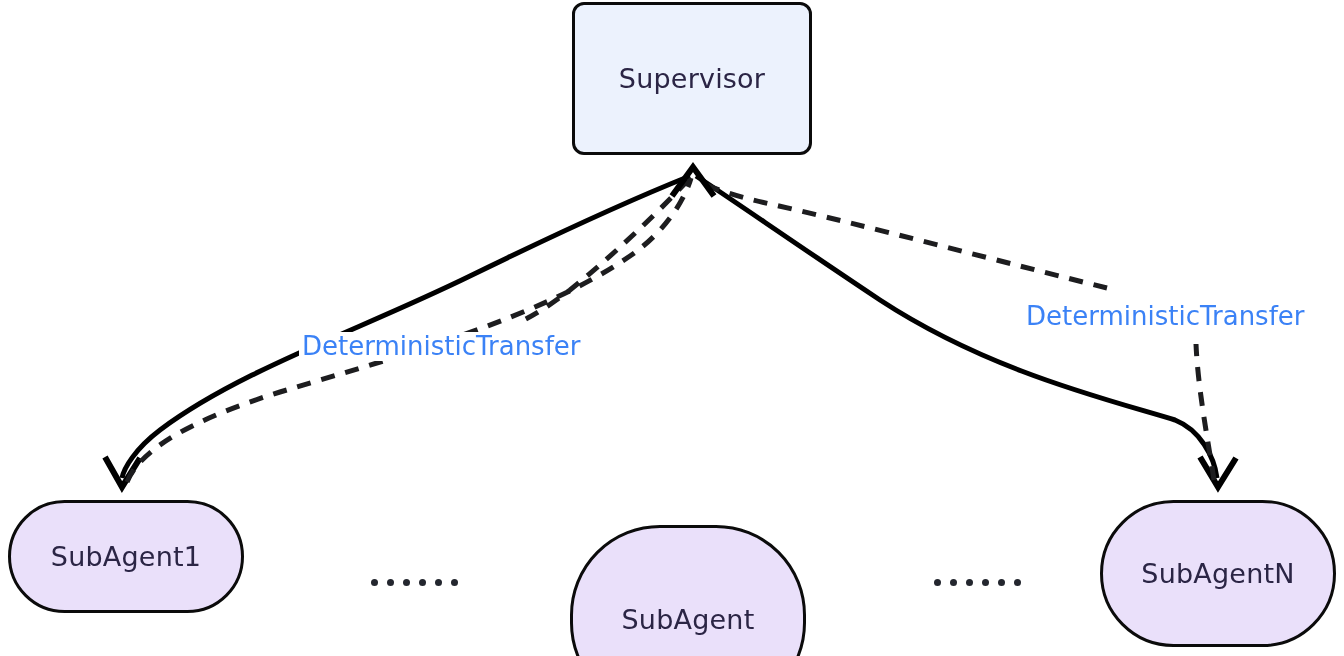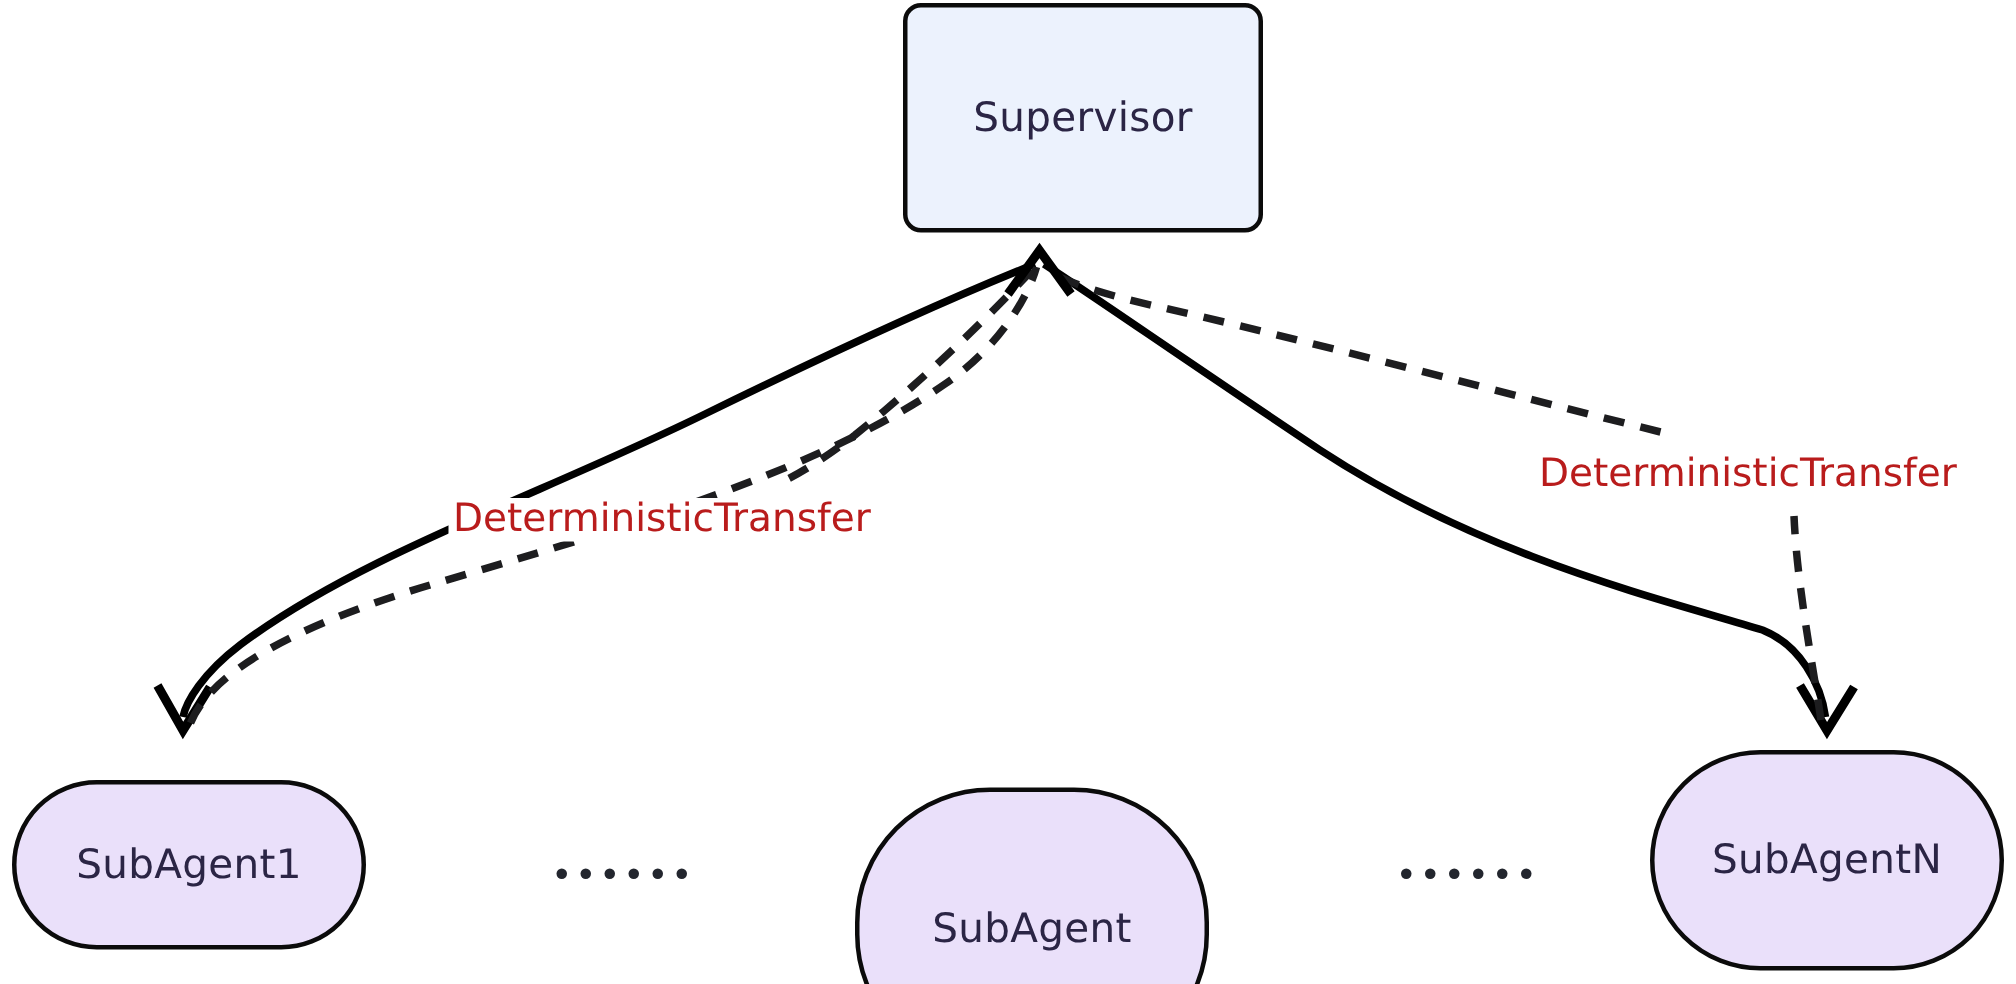--- a/index.html
+++ b/index.html
@@ -63,21 +63,21 @@
     background: #ecf2fd;
     border-radius: 12px;
   }
   .node-subagent {
     background: #eae0fa;
     border-radius: 90px;
   }
 
   .edge-label {
     position: absolute;
-    color: #b91c1c;
+    color: #3b82f6;
     font-size: 26px;
     white-space: nowrap;
     background: #ffffff;
     line-height: 1.1;
     padding: 0 3px;
   }
 
   .ellipsis-group {
     position: absolute;
     display: flex;
@@ -107,25 +107,25 @@
     <path class="arrowhead" d="M 1200 457 L 1218 487 L 1236 458"></path>
 
     <path class="edge-dashed" d="M 1214 480 C 1208 440 1198 390 1196 344"></path>
     <path class="edge-dashed" d="M 1107 288 C 1010 264 860 224 770 204 C 730 195 706 186 698 180"></path>
 
     <path class="edge-dashed" d="M 688 180 C 670 200 620 250 570 290 C 548 307 532 316 524 320"></path>
 
     <path class="arrowhead" d="M 672 196 L 693 167 L 714 196"></path>
   </svg>
 
-  <div class="node node-supervisor" style="left:572px; top:2px; width:240px; height:153px;margin-left:30px;">
+  <div class="node node-supervisor" style="left:572px; top:2px; width:240px; height:153px;">
     <span>Supervisor</span>
   </div>
 
-  <div class="node node-subagent" style="left:8px; top:500px; width:236px; height:113px;margin-top:20px;">
+  <div class="node node-subagent" style="left:8px; top:500px; width:236px; height:113px;">
     <span>SubAgent1</span>
   </div>
 
   <div class="node node-subagent" style="left:570px; top:525px; width:236px; height:188px;justify-content:center;">
     <span>SubAgent</span>
   </div>
 
   <div class="node node-subagent" style="left:1100px; top:500px; width:236px; height:147px;">
     <span>SubAgentN</span>
   </div>

